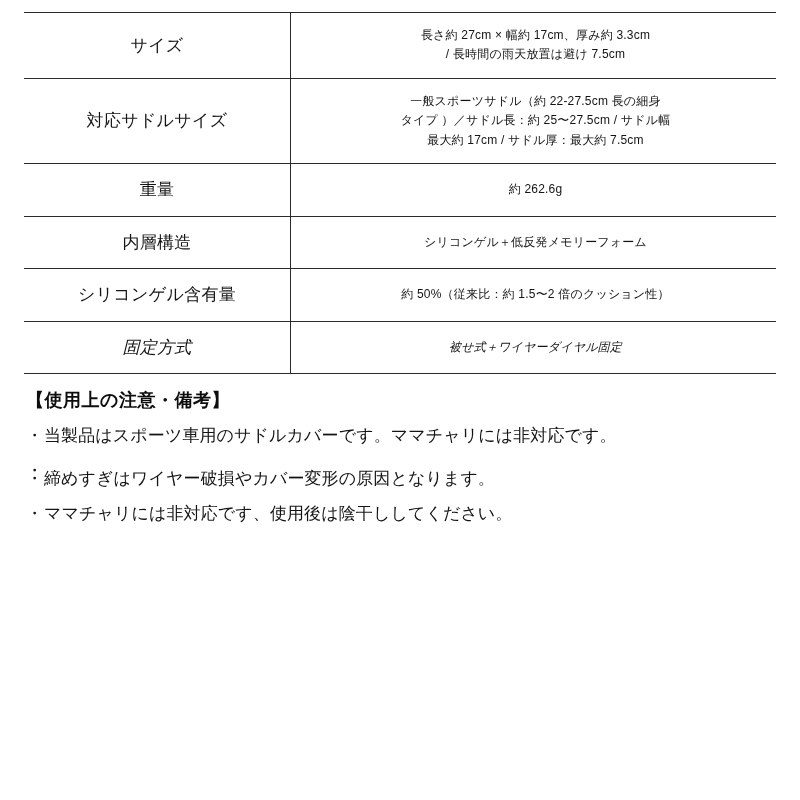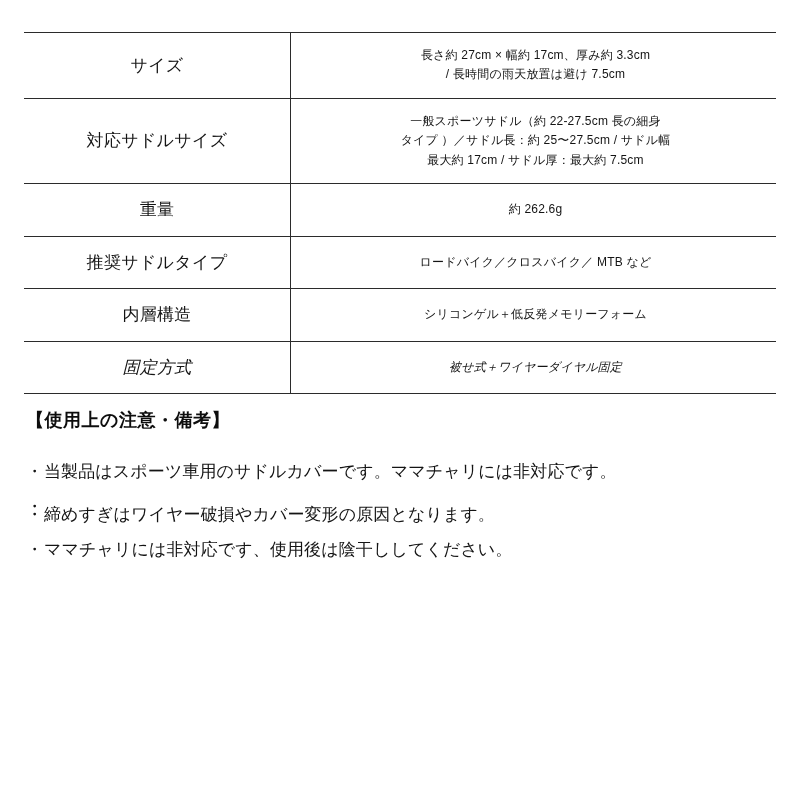--- a/index.html
+++ b/index.html
@@ -12,21 +12,21 @@
     background: #ffffff;
     font-family: "Liberation Sans", sans-serif;
     color: #111111;
     overflow: hidden;
   }
   .page {
     position: relative;
     width: 800px;
     height: 610px;
     box-sizing: border-box;
-    padding: 32px 24px 0 24px;
+    padding: 12px 24px 0 24px;
   }
   table.spec {
     width: 752px;
     border-collapse: collapse;
     table-layout: fixed;
     border-top: 1px solid #2b2b2b;
     border-bottom: 1px solid #2b2b2b;
   }
   table.spec tr {
     border-bottom: 1px solid #2b2b2b;
@@ -61,21 +61,21 @@
   }
   .notes {
     margin-top: 14px;
     padding-left: 2px;
   }
   .notes-title {
     font-size: 18px;
     font-weight: bold;
     color: #0d0d0d;
     letter-spacing: 0.5px;
-    margin-bottom: 23px;
+    margin-bottom: 7px;
   }
   .notes-list {
     list-style: none;
     margin: 0;
     padding: 0;
   }
   .notes-list li {
     font-size: 17px;
     color: #141414;
     line-height: 1.58;
@@ -111,29 +111,29 @@
           <span class="line">最大約 17cm / サドル厚：最大約 7.5cm</span>
         </td>
       </tr>
       <tr>
         <th>重量</th>
         <td>
           <span class="line">約 262.6g</span>
         </td>
       </tr>
       <tr>
-        <th>推奨サドルタイプ</th>
+        <th>内層構造</th>
         <td>
-          <span class="line">ロードバイク／クロスバイク／ MTB など</span>
+          <span class="line">シリコンゲル＋低反発メモリーフォーム</span>
         </td>
       </tr>
       <tr>
-        <th>内層構造</th>
+        <th>シリコンゲル含有量</th>
         <td>
-          <span class="line">シリコンゲル＋低反発メモリーフォーム</span>
+          <span class="line">約 50%（従来比：約 1.5〜2 倍のクッション性）</span>
         </td>
       </tr>
       <tr>
         <th>固定方式</th>
         <td>
           <span class="line">被せ式＋ワイヤーダイヤル固定</span>
         </td>
       </tr>
     </tbody>
   </table>

